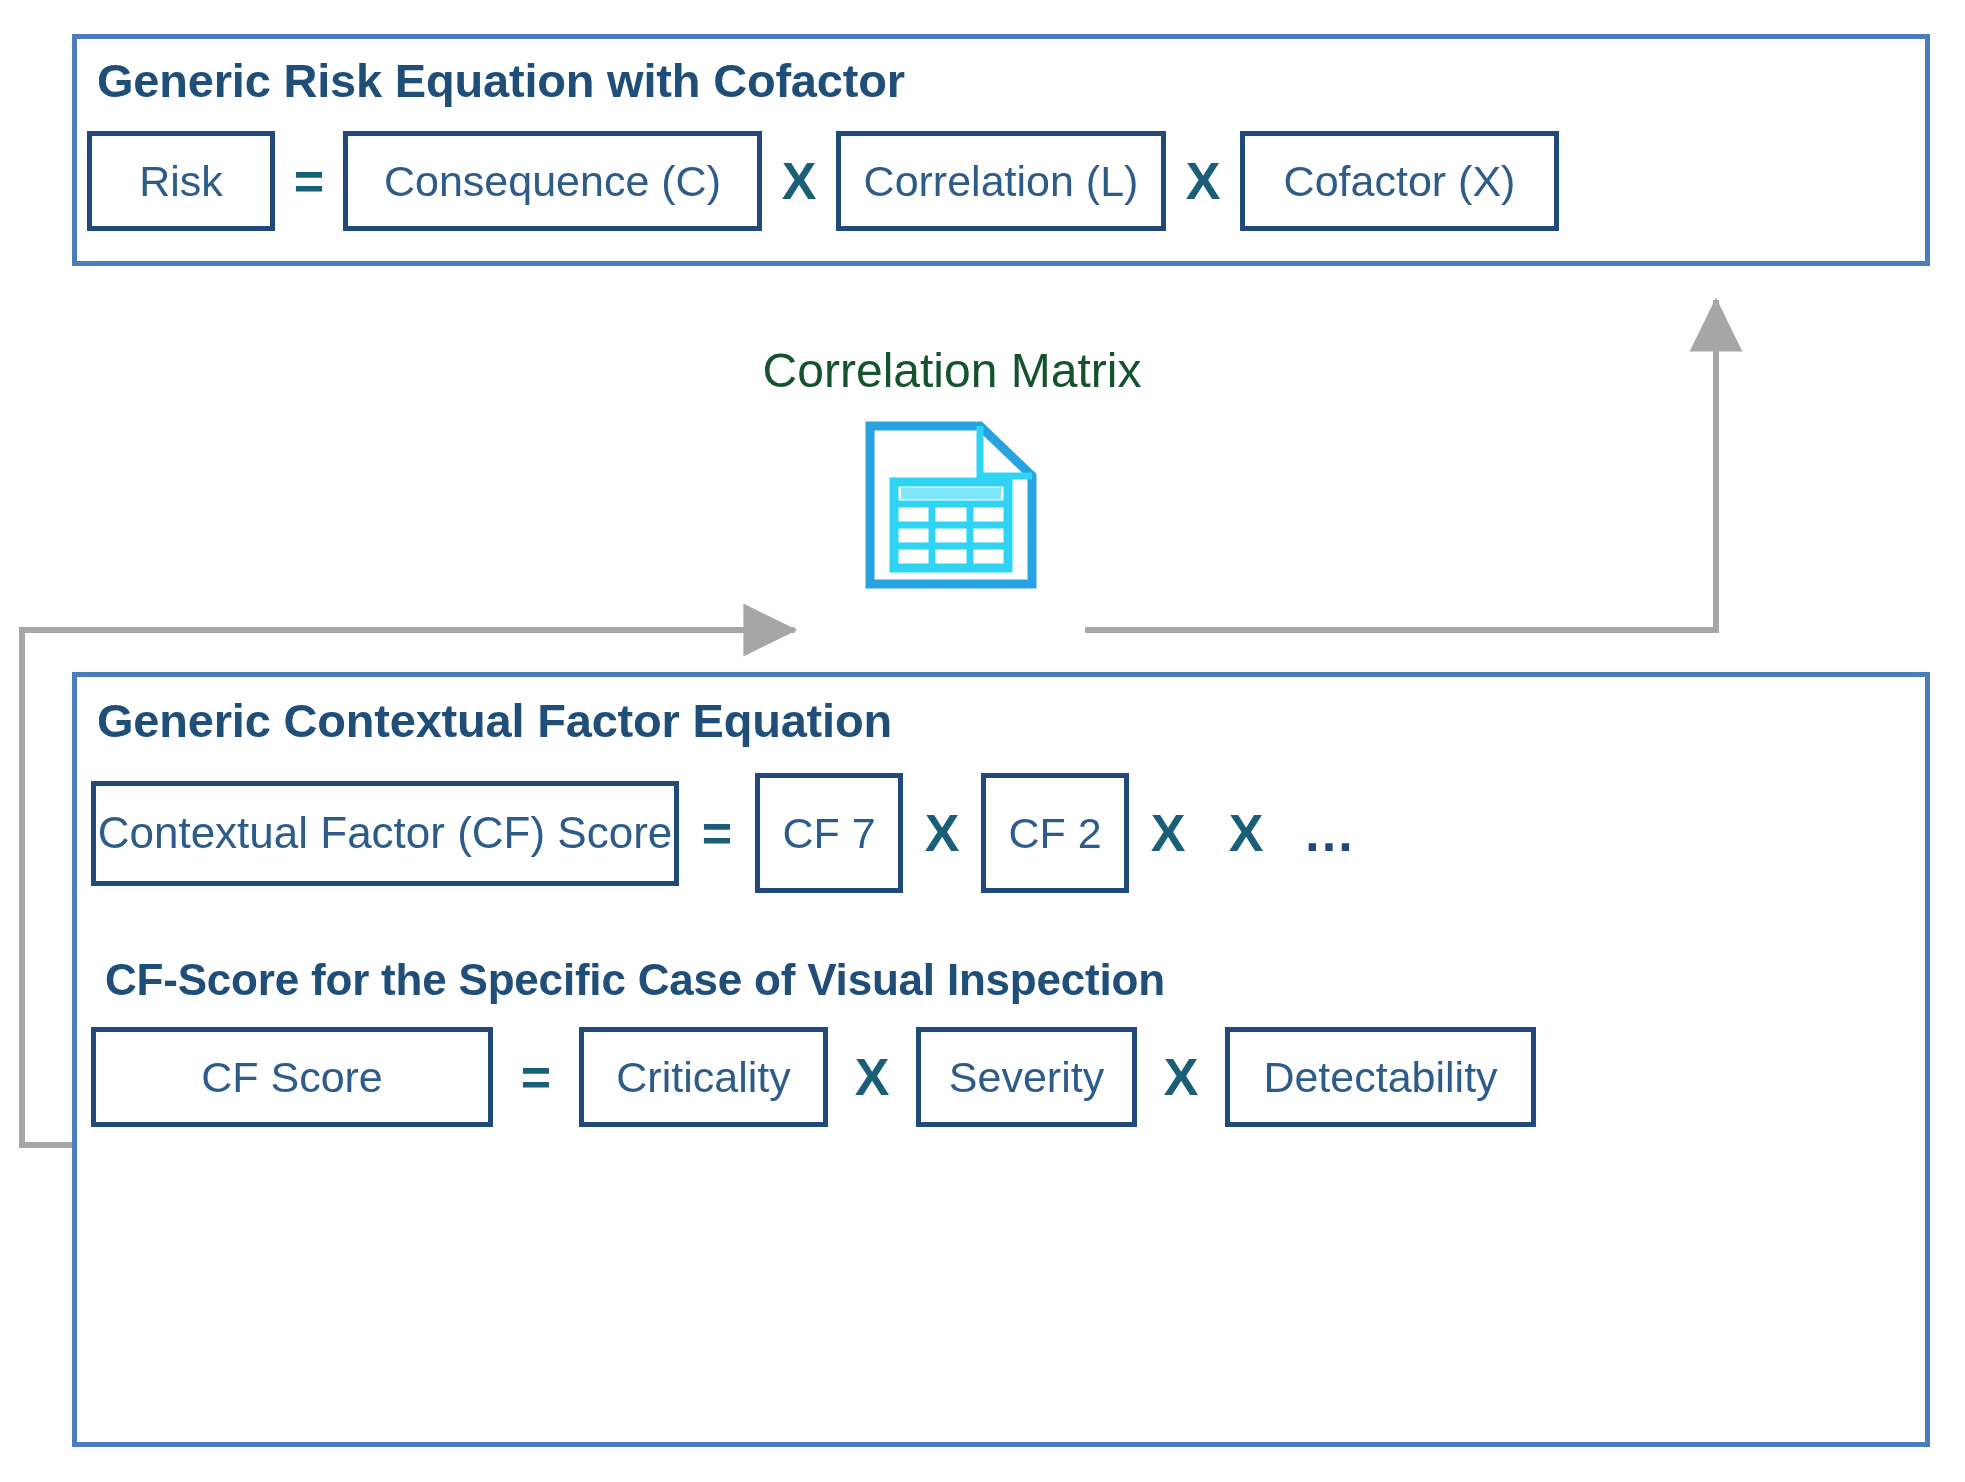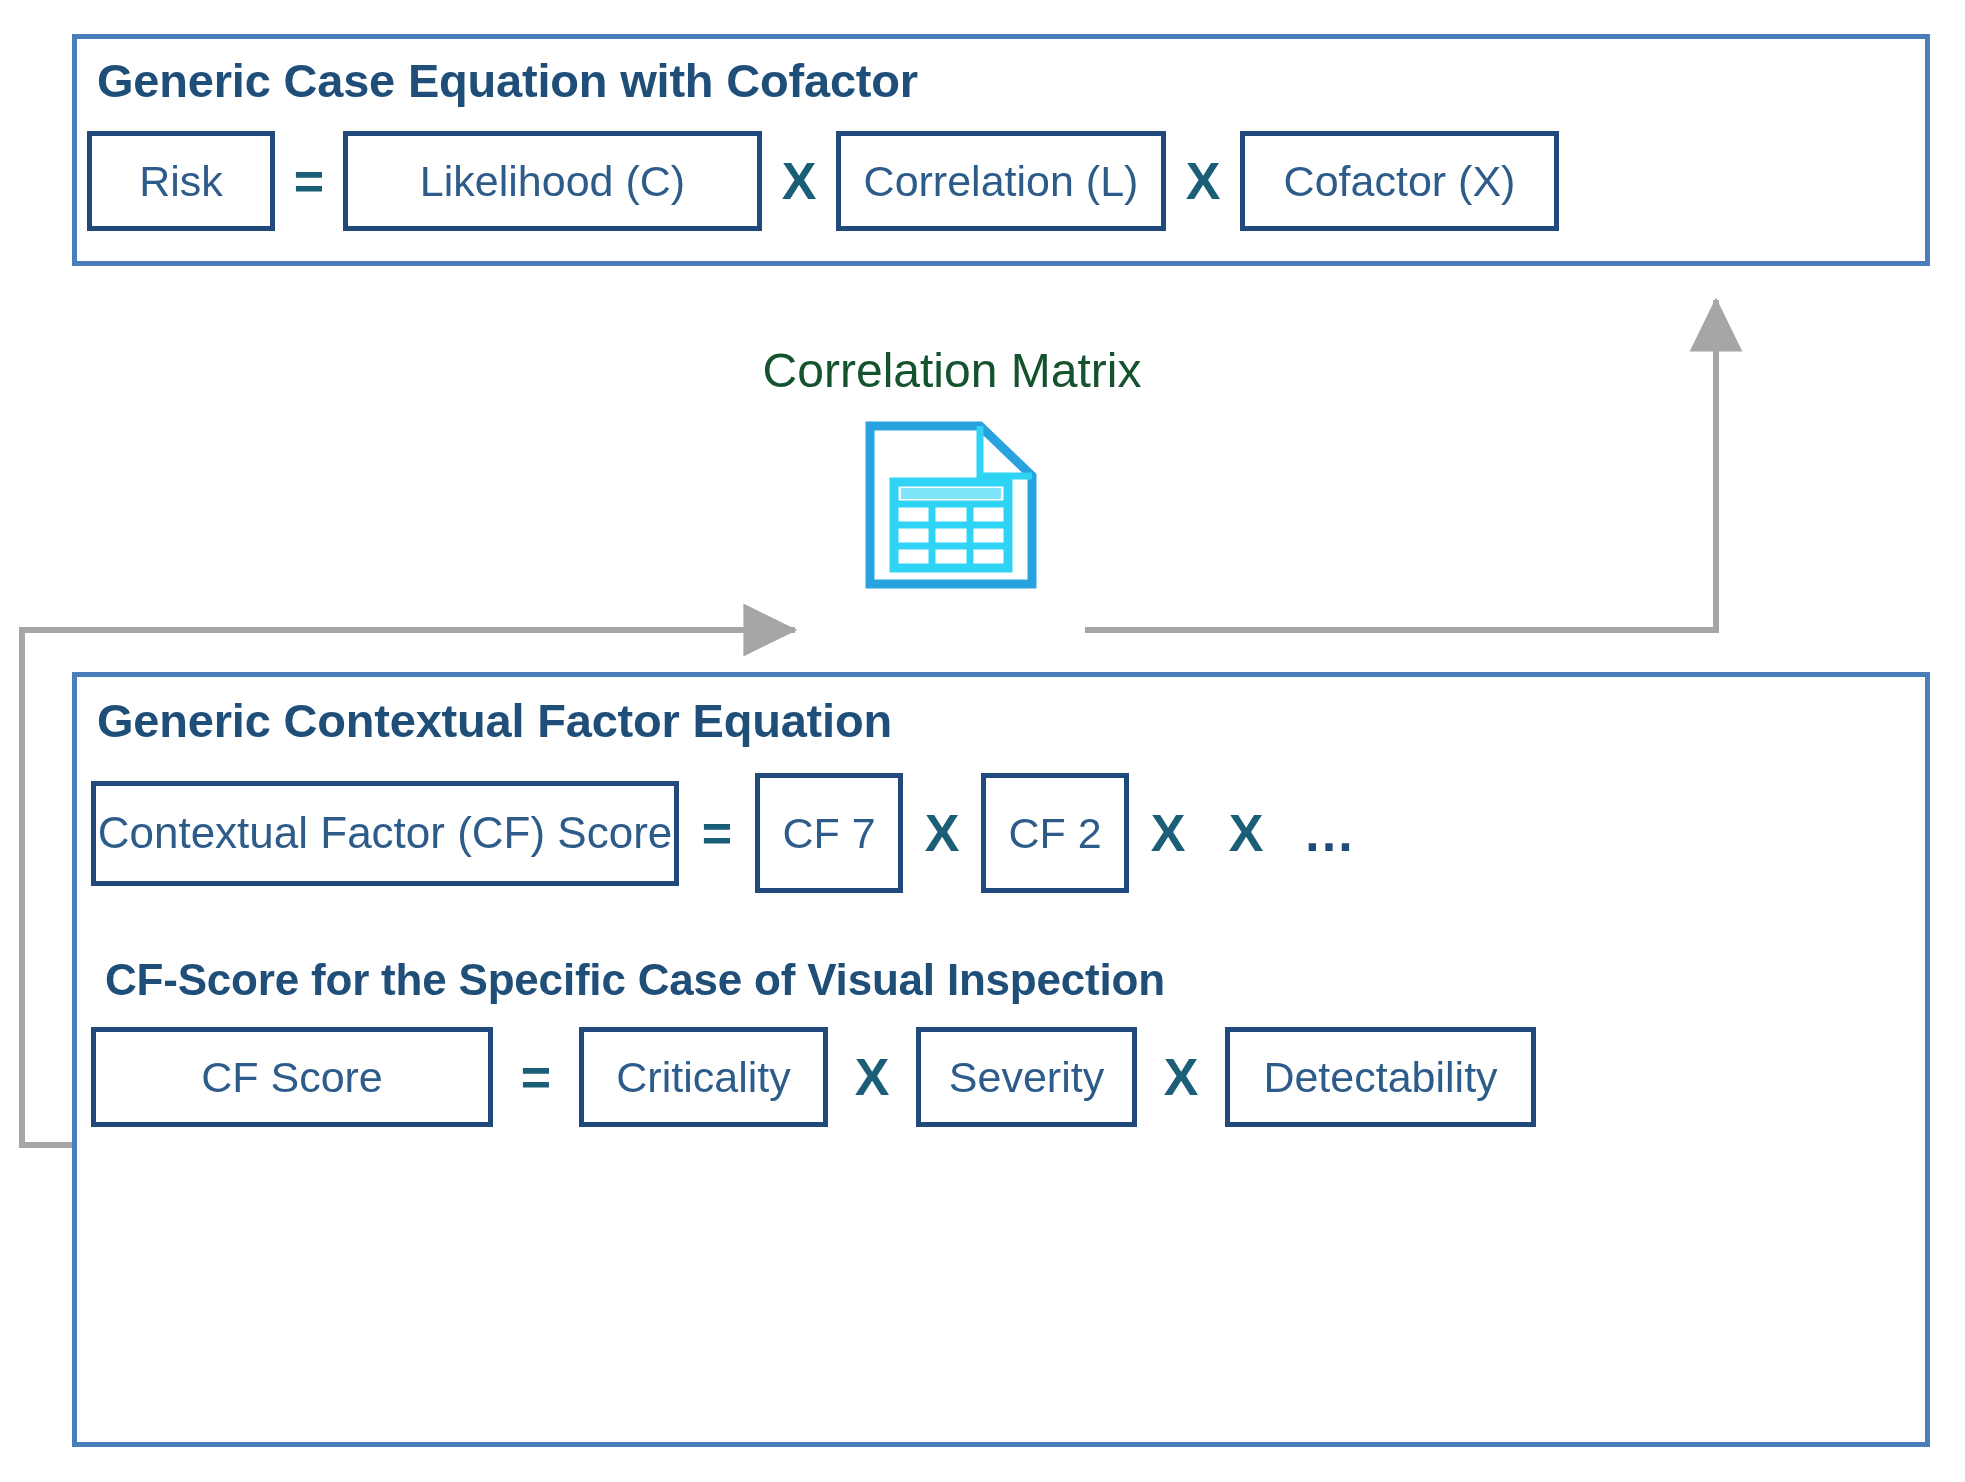--- a/index.html
+++ b/index.html
@@ -122,29 +122,29 @@
     pointer-events: none;
   }
 </style>
 </head>
 <body>
 
 <div id="canvas">
 
   <div class="panel" id="panel-risk">
 
-    <div class="panel-title" id="risk-title">Generic Case Equation with Cofactor</div>
+    <div class="panel-title" id="risk-title">Generic Risk Equation with Cofactor</div>
 
     <div class="eq-row" id="risk-eq">
 
       <div class="term-box" style="width:188px;height:100px;">Risk</div>
 
       <div class="op op-eq" style="width:68px;">=</div>
 
-      <div class="term-box" style="width:419px;height:100px;">Likelihood (C)</div>
+      <div class="term-box" style="width:419px;height:100px;">Consequence (C)</div>
 
       <div class="op op-x" style="width:74px;">X</div>
 
       <div class="term-box" style="width:330px;height:100px;">Correlation (L)</div>
 
       <div class="op op-x" style="width:74px;">X</div>
 
       <div class="term-box" style="width:319px;height:100px;">Cofactor (X)</div>
 
     </div>

